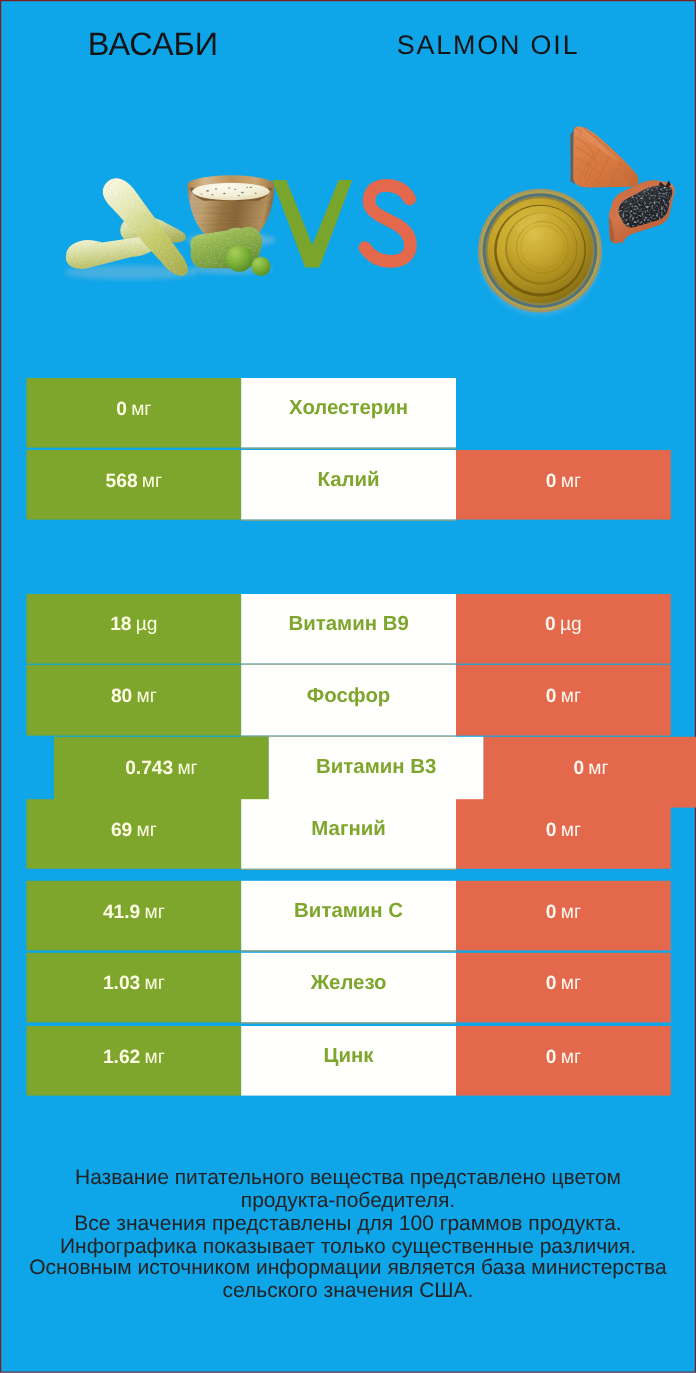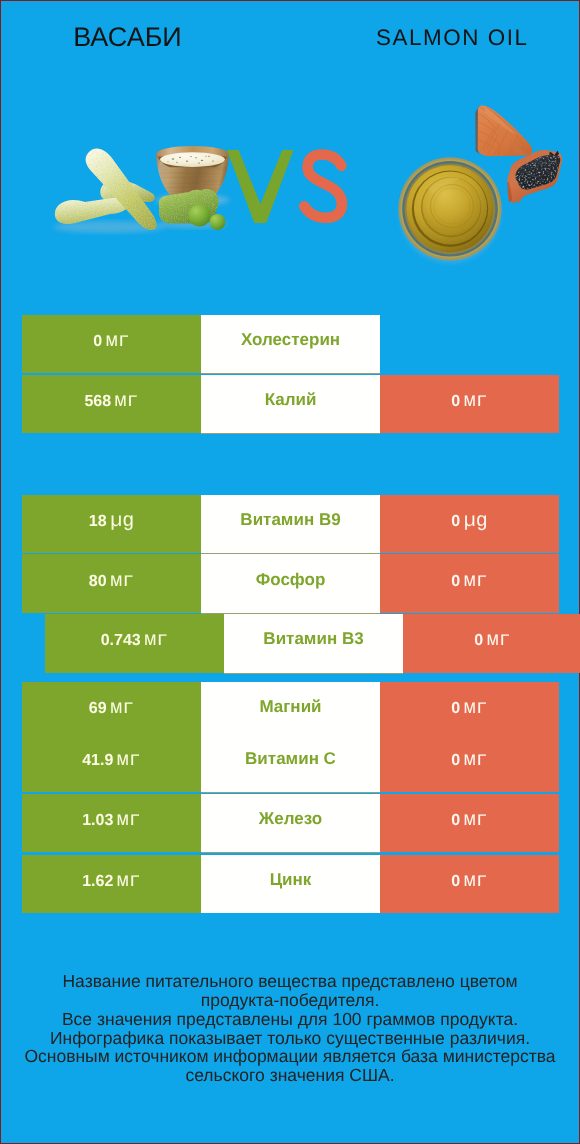--- a/index.html
+++ b/index.html
@@ -5,41 +5,41 @@
   html,body{margin:0;padding:0;}
   body{width:580px;height:1144px;background:#fff;
        font-family:"Liberation Sans",sans-serif;overflow:hidden;
        -webkit-font-smoothing:antialiased;text-rendering:geometricPrecision;}
   .page{position:relative;width:578px;height:1142px;border:1px solid #7f1d1d;background:#0ea5e9;
         box-sizing:content-box;}
 
   
   .title{position:absolute;white-space:nowrap;color:#141414;}
   #t-left{left:0;width:253px;top:23px;text-align:center;font-size:27px;line-height:26px;}
-  #t-right{left:328px;width:245px;top:26px;text-align:center;font-size:22.4px;line-height:22px;
+  #t-right{left:328px;width:245px;top:26px;text-align:left;font-size:22.4px;line-height:22px;
            letter-spacing:1.55px;font-weight:300;text-indent:1.55px;}
 
   
   .hero{position:absolute;left:0;top:0;width:578px;height:295px;}
   .heroSvg{position:absolute;left:0;top:0;display:block;}
 
   
   .tbl{position:absolute;left:21px;top:314px;width:537px;height:599px;}
   .row{position:absolute;left:0;width:537px;height:58.4px;}
   .cell{position:absolute;top:0;height:58.4px;width:179px;
         display:flex;align-items:center;justify-content:center;}
   .cL{left:0;background:#7fa62c;}
   .cM{left:179px;background:#fffffd;text-align:right;}
   .cR{left:358px;background:#e4694c;}
   .cM .line{position:absolute;left:0;bottom:-1px;width:179px;height:1px;background:#98a173;}
   .val{position:relative;top:-2.5px;white-space:nowrap;}
   .cL .val{color:#fcfde4;}
   .cR .val{color:#fdf7f0;}
   .num{font-weight:bold;font-size:16px;letter-spacing:0px;}
-  .unit{font-size:20px;font-weight:normal;margin-left:3.5px;font-family:Liberation Mono, monospace;}
+  .unit{font-size:16px;font-weight:normal;margin-left:3.5px;}
   .cM .val{color:#7fa62c;font-weight:bold;font-size:17px;top:-4px;}
 
   
   .foot{position:absolute;left:0;top:971px;width:578px;text-align:center;
         font-size:17.5px;line-height:18.85px;color:#232323;}
 </style>
 </head>
 <body>
 
 <div class="page">
@@ -327,21 +327,21 @@
           <span class="val"><span class="num">0.743</span><span class="unit">мг</span></span>
         </div>
         <div class="cell cM">
           <span class="val">Витамин B3</span>
           <span class="line"></span>
         </div>
         <div class="cell cR">
           <span class="val"><span class="num">0</span><span class="unit">мг</span></span>
         </div>
       </div>
-      <div class="row" style="top: 367px;">
+      <div class="row" style="top: 351px;">
         <div class="cell cL">
           <span class="val"><span class="num">69</span><span class="unit">мг</span></span>
         </div>
         <div class="cell cM">
           <span class="val">Магний</span>
           <span class="line"></span>
         </div>
         <div class="cell cR">
           <span class="val"><span class="num">0</span><span class="unit">мг</span></span>
         </div>

